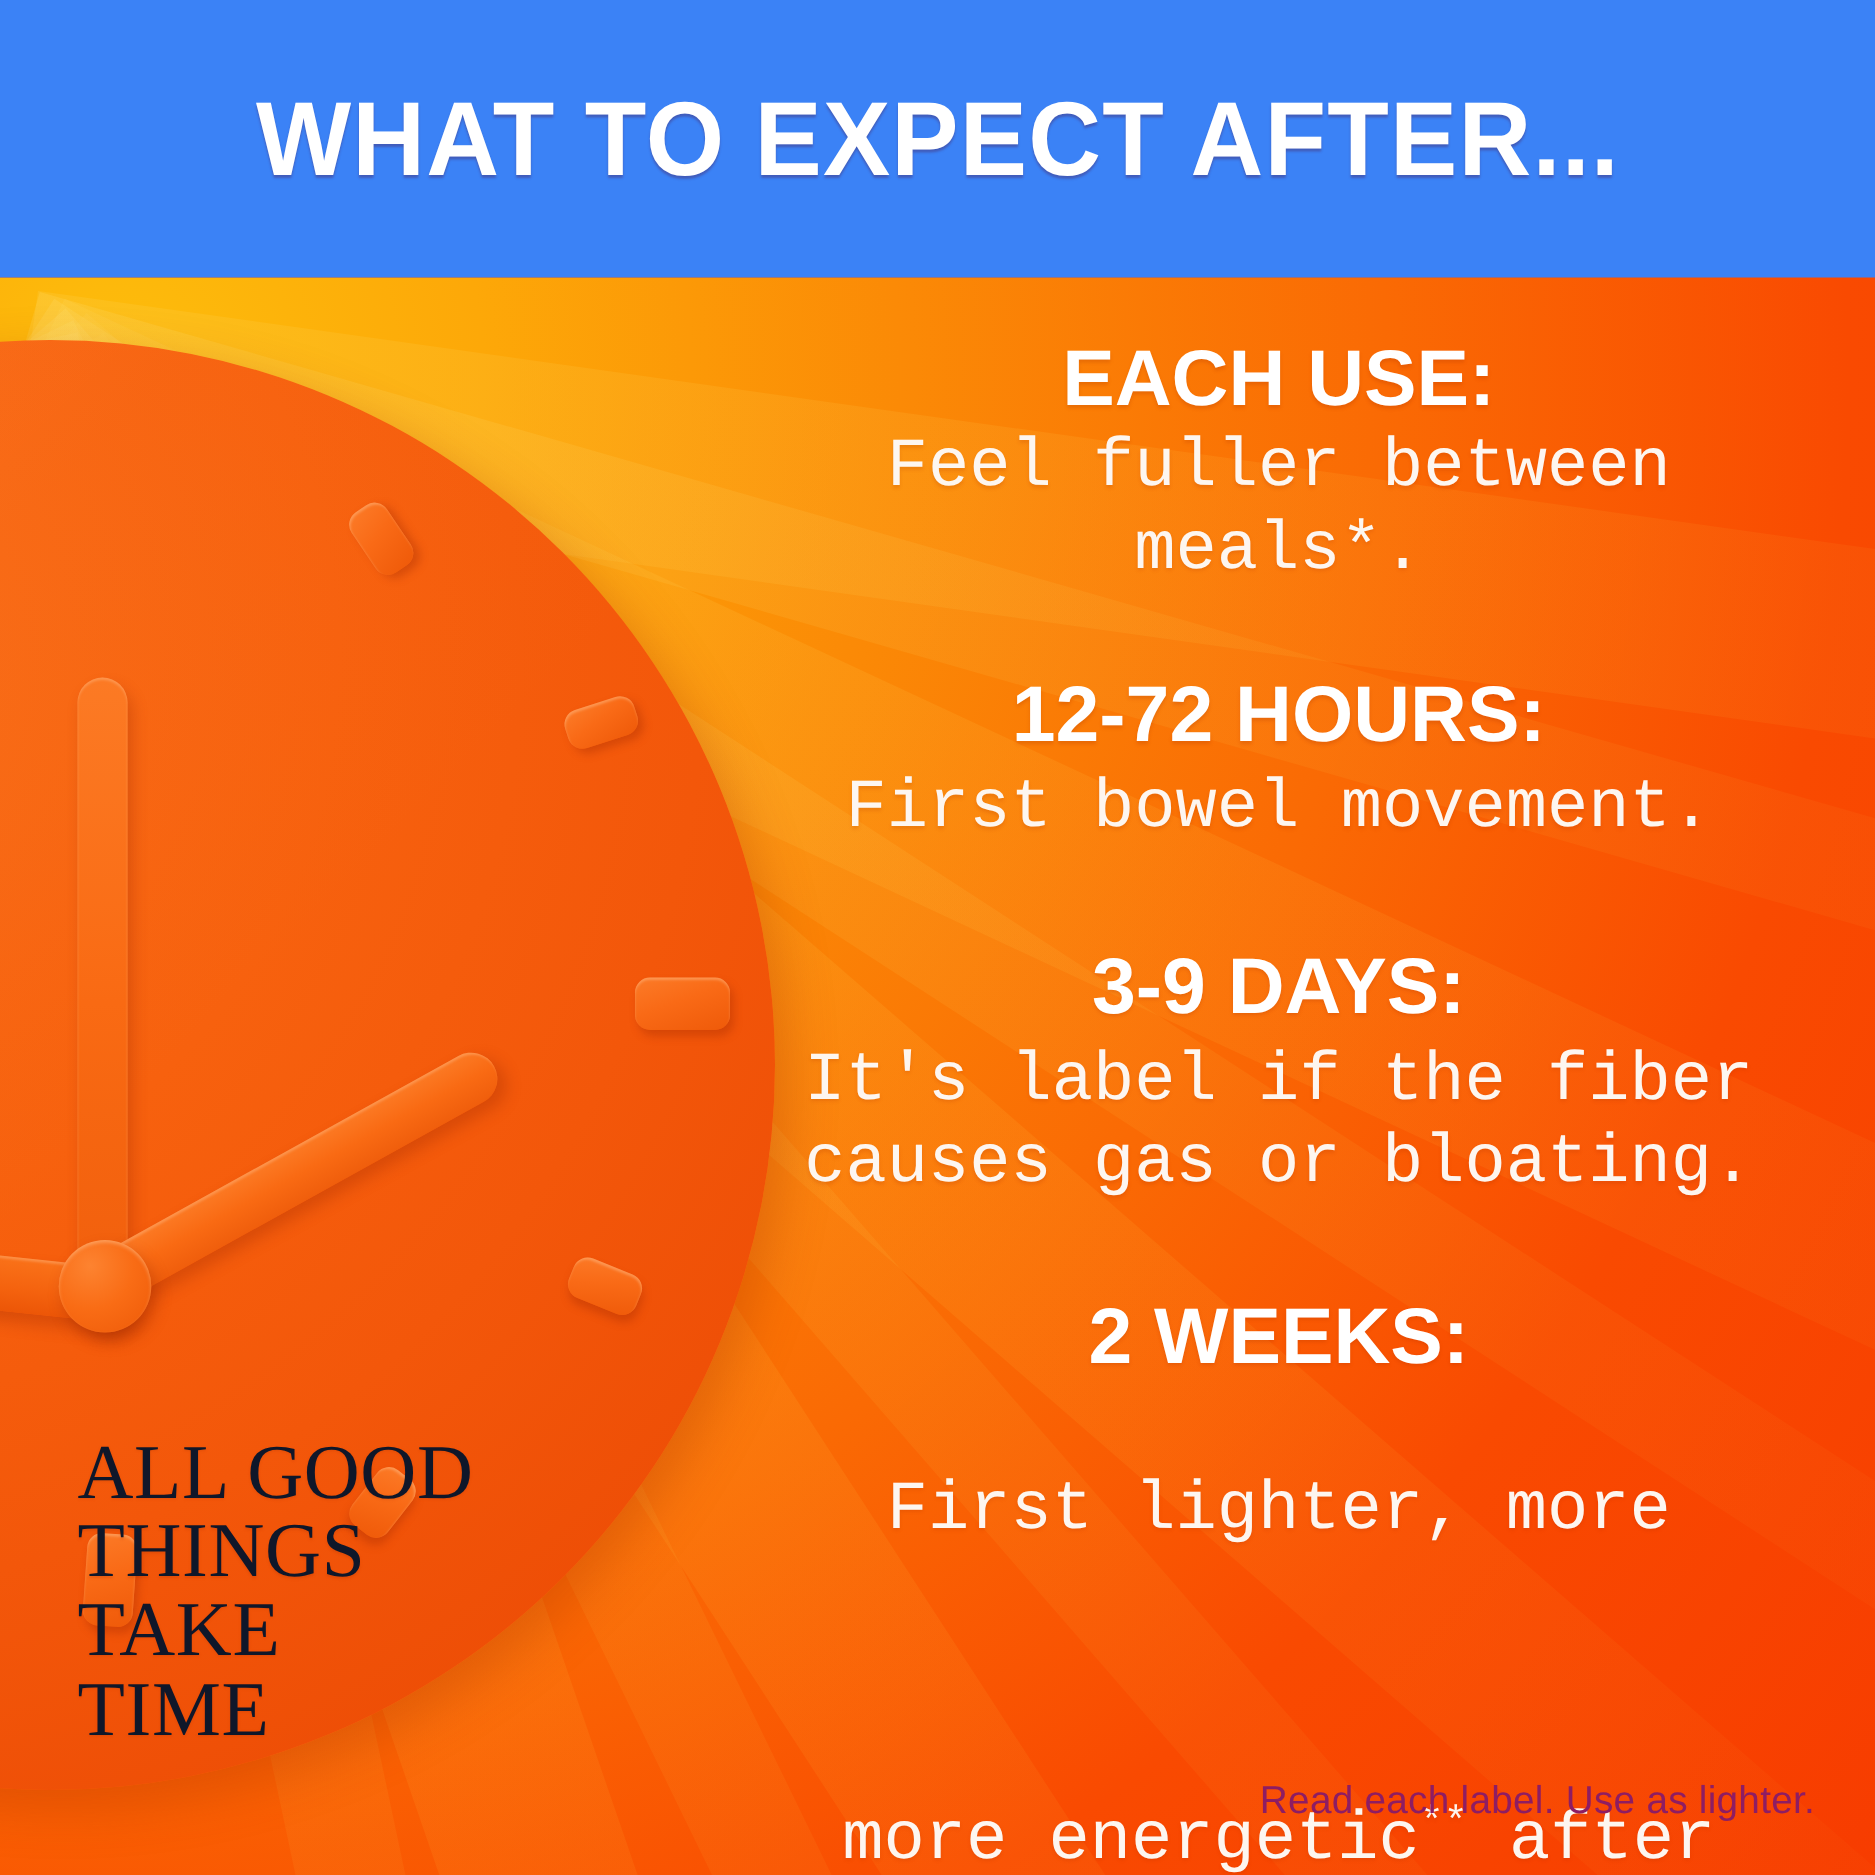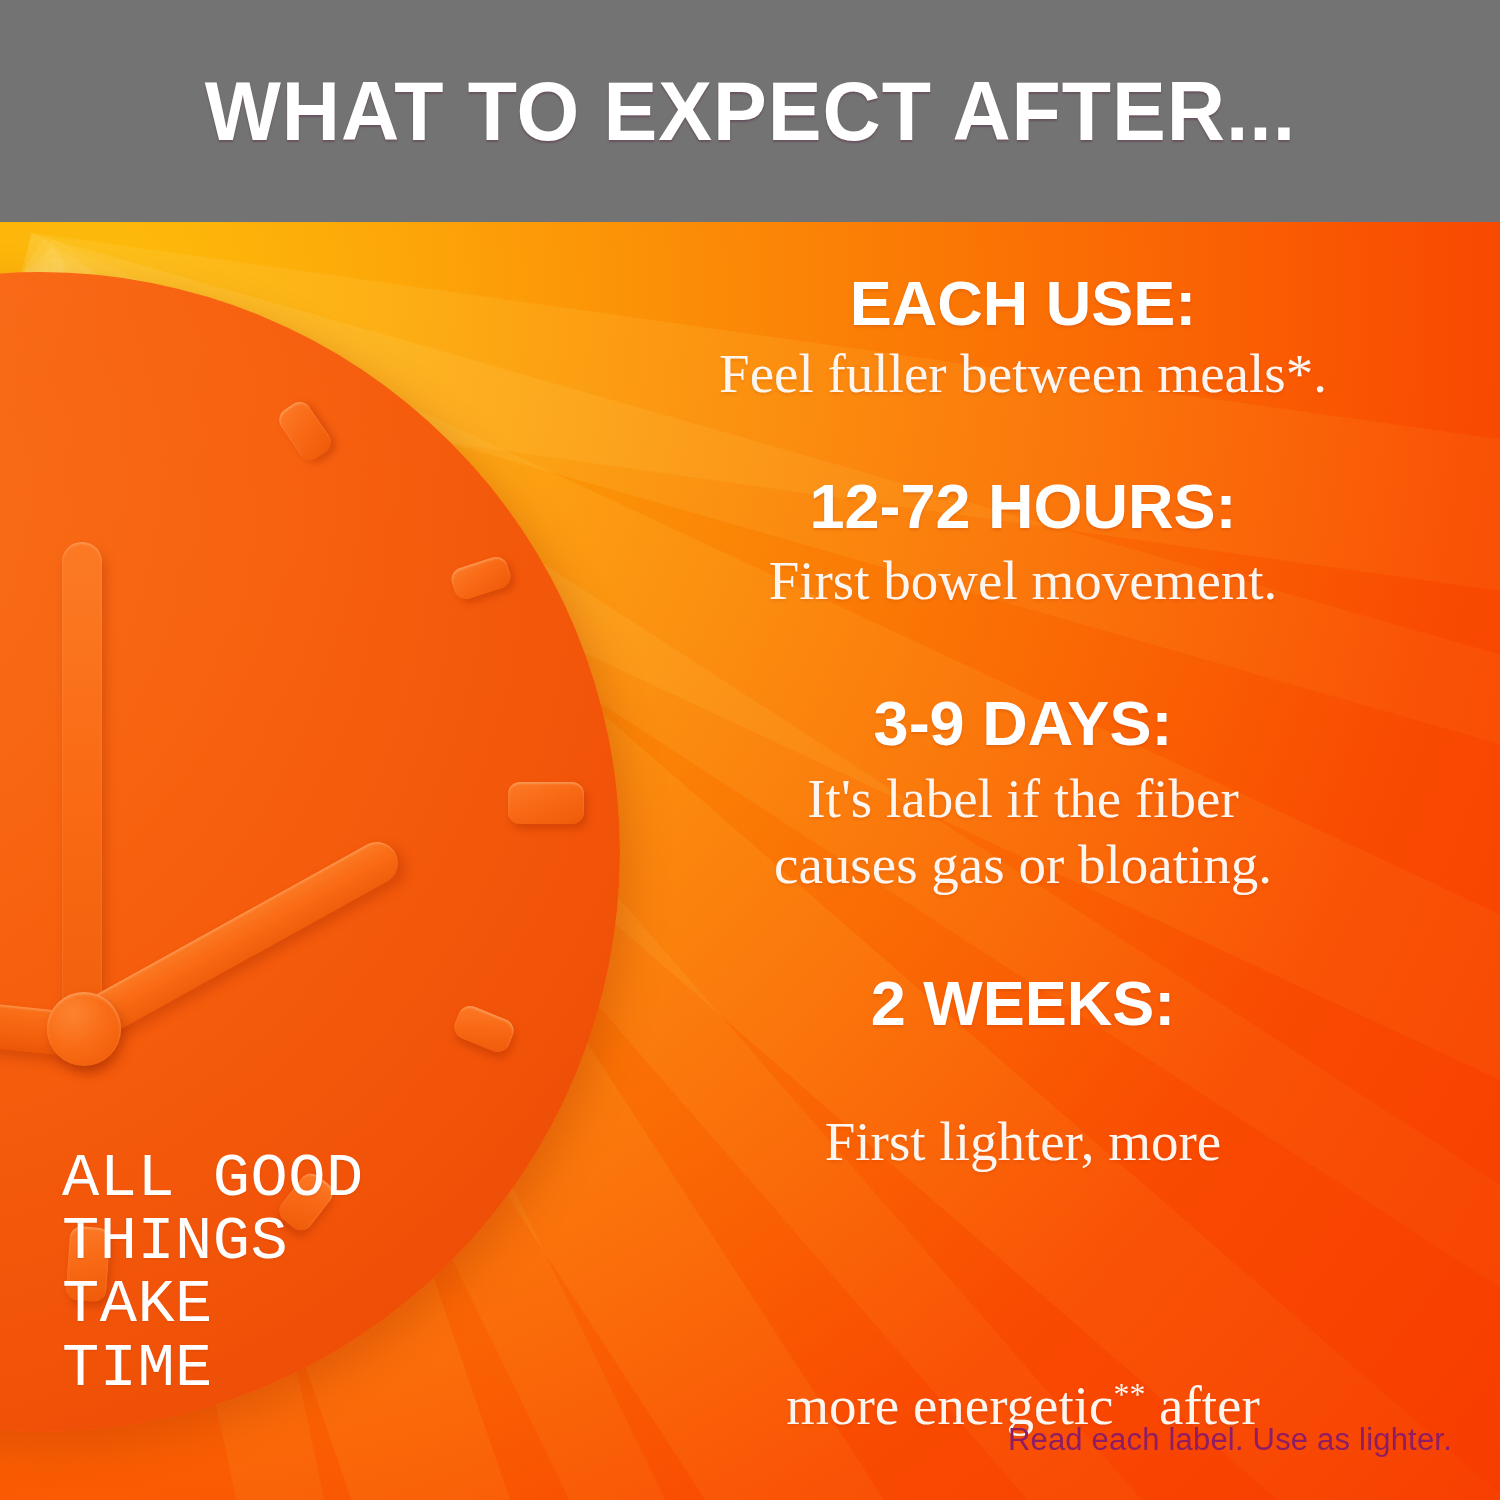--- a/index.html
+++ b/index.html
@@ -8,21 +8,21 @@
     font-family:"Liberation Sans", sans-serif;
     background:#F9480A;
   }
   #poster{
     position:relative;width:1500px;height:1500px;overflow:hidden;
   }
 
   
   #header-band{
     position:absolute;left:0;top:0;width:1500px;height:222px;
-    background:#737373;
+    background:#3b82f6;
     display:flex;align-items:center;justify-content:center;
     z-index:40;
   }
   #header-title{
     color:#FFFFFF;
     font-family:"Liberation Sans", sans-serif;
     font-weight:700;
     font-size:84px;
     letter-spacing:1px;
     line-height:1;
@@ -100,22 +100,22 @@
   }
   #hub{
     position:absolute;left:47px;top:770px;width:74px;height:74px;border-radius:50%;
     background:radial-gradient(circle at 34% 28%, #FD8330 0%, #F96C15 48%, #EE5A08 100%);
     box-shadow: 4px 7px 12px rgba(155,40,0,0.38), inset 0 2px 3px rgba(255,200,150,0.5);
     z-index:6;
   }
 
   #clock-caption{
     position:absolute;left:62px;top:925px;width:470px;
-    color:#ffffff;
-    font-family:Liberation Mono, monospace;
+    color:#0f172a;
+    font-family:Liberation Serif, serif;
     font-weight:400;
     font-size:62px;
     line-height:1.02;
     letter-spacing:0.5px;
     white-space:pre-line;
     z-index:12;
     text-shadow:0 1px 2px rgba(170,50,0,0.25);
   }
 
   
@@ -128,21 +128,21 @@
     color:#FFFFFF;
     font-family:"Liberation Sans", sans-serif;
     font-weight:700;
     font-size:63px;
     letter-spacing:0px;
     line-height:1.06;
     text-shadow:0 2px 3px rgba(170,45,0,0.22);
   }
   .block-body{
     color:#FDF6F0;
-    font-family:Liberation Serif, serif;
+    font-family:Liberation Mono, monospace;
     font-weight:400;
     font-size:55px;
     line-height:1.2;
     white-space:pre-line;
     text-shadow:0 2px 3px rgba(170,45,0,0.18);
   }
   #block-each-use{margin-top:48px;}
   #block-each-use .block-body{margin-top:4px;}
   #block-hours{margin-top:66px;}
   #block-hours .block-body{margin-top:8px;}

